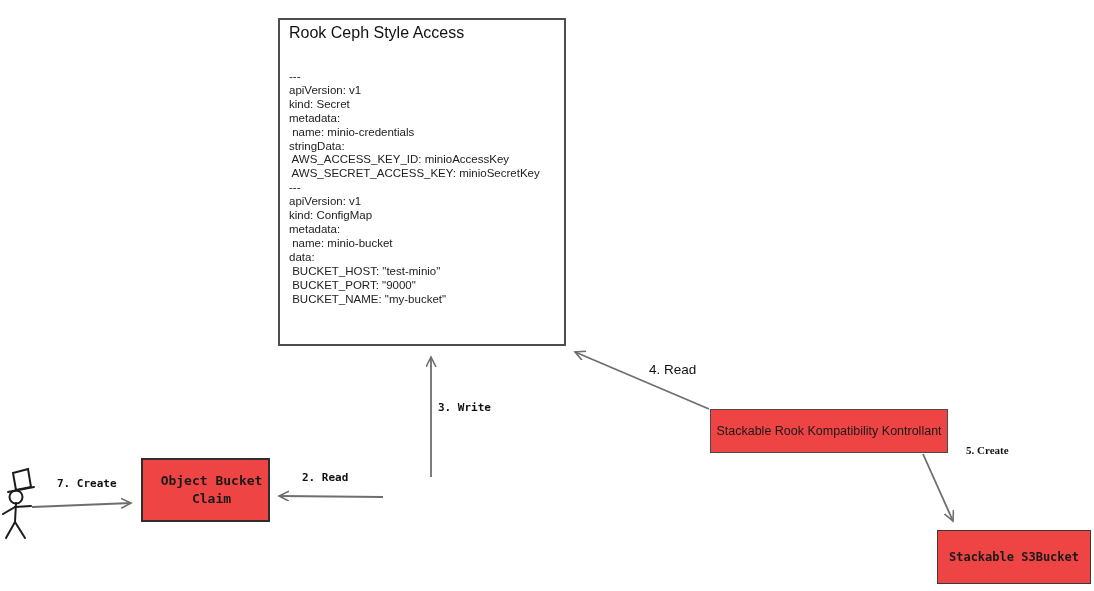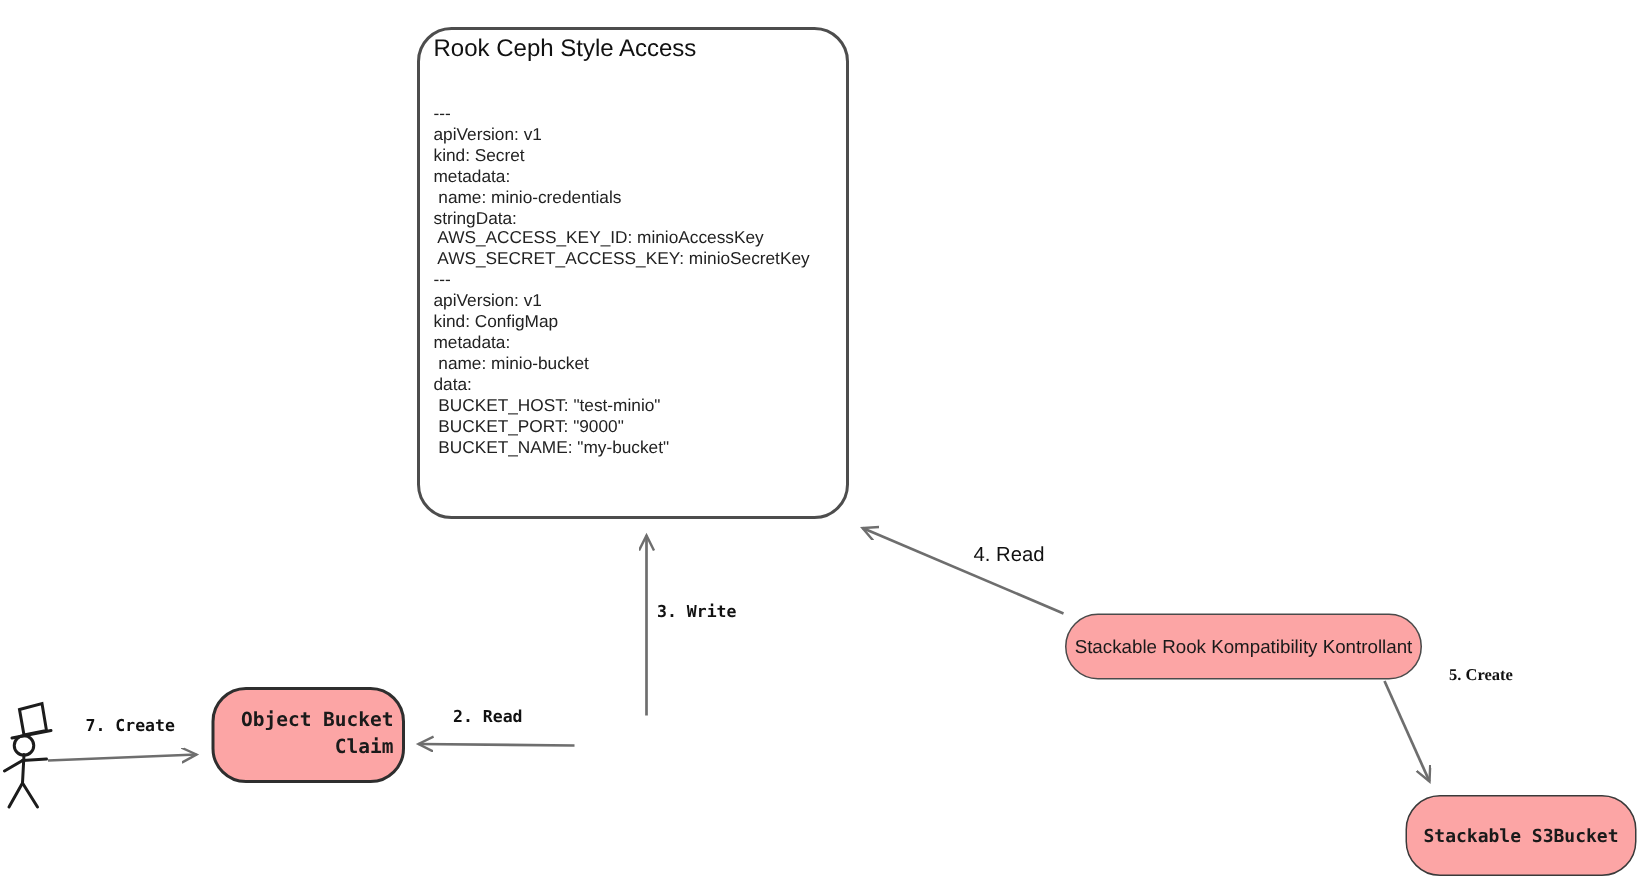--- a/index.html
+++ b/index.html
@@ -5,21 +5,21 @@
   html, body { margin: 0; padding: 0; background: #ffffff; }
   #canvas {
     position: relative;
     width: 1094px;
     height: 591px;
     background: #ffffff;
     font-family: "Liberation Sans", sans-serif;
     color: #1a1a1a;
     overflow: hidden;
   }
-  .abs { position: absolute; border-radius: 23px; }
+  .abs { position: absolute; }
   svg.layer { position: absolute; left: 0; top: 0; width: 1094px; height: 591px; }
 
   
   .access-box {
     left: 278px; top: 18px; width: 288px; height: 328px;
     border: 2px solid #4d4d4d;
     background: #ffffff;
     box-sizing: border-box;
   }
   .access-title {
@@ -29,28 +29,27 @@
   .access-yaml {
     position: absolute; left: 9px; top: 50px;
     font-size: 11.5px; line-height: 13.9px;
     white-space: pre;
     color: #222;
   }
 
   
   .node {
     box-sizing: border-box;
-    background: #fca5a5;
+    background: #ef4444;
     display: flex; align-items: center; justify-content: center;
     text-align: center;
   }
   .mono {
     font-family: "DejaVu Sans Mono", "Liberation Mono", monospace;
     font-weight: 600;
-    text-align: right;
   }
   .node-obc {
     left: 141px; top: 458px; width: 129px; height: 64px;
     border: 2px solid #2e2e2e;
     font-size: 13px; line-height: 18px; white-space: pre-line; padding-left: 12px;
   }
   .node-operator {
     left: 383px; top: 477px; width: 158px; height: 67px;
     border: 2px solid #2e2e2e;
     font-size: 13.5px;

